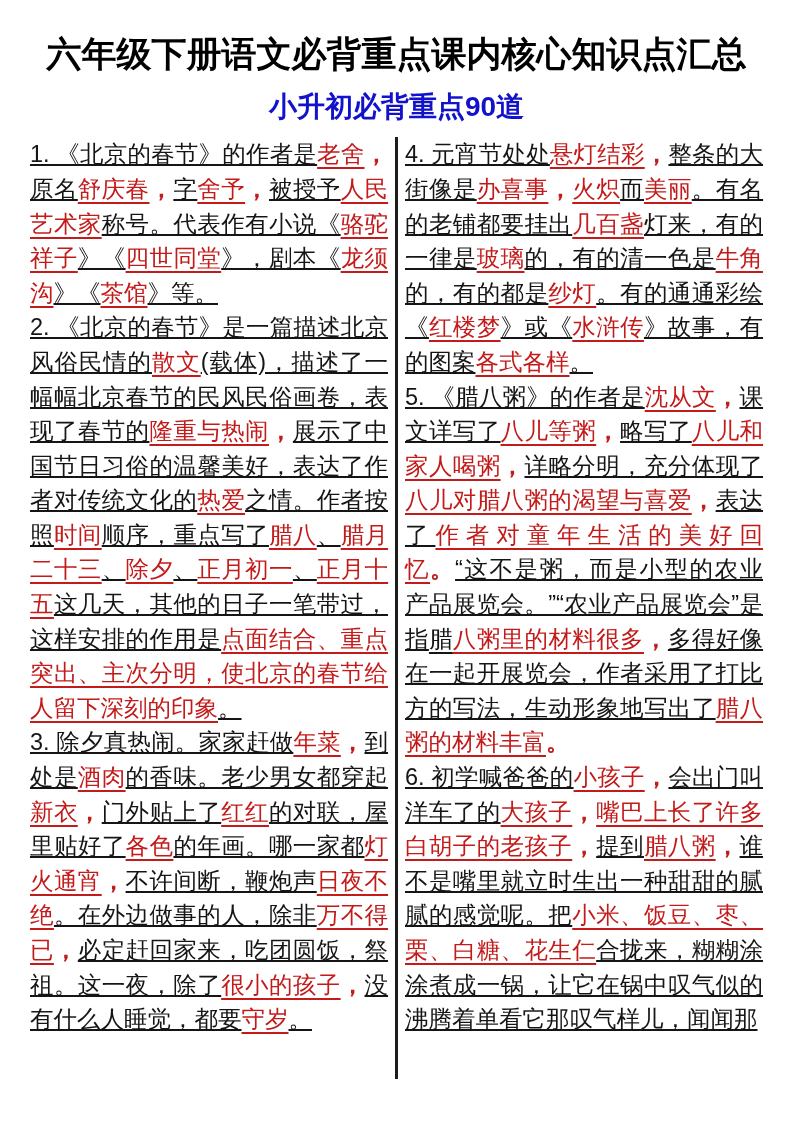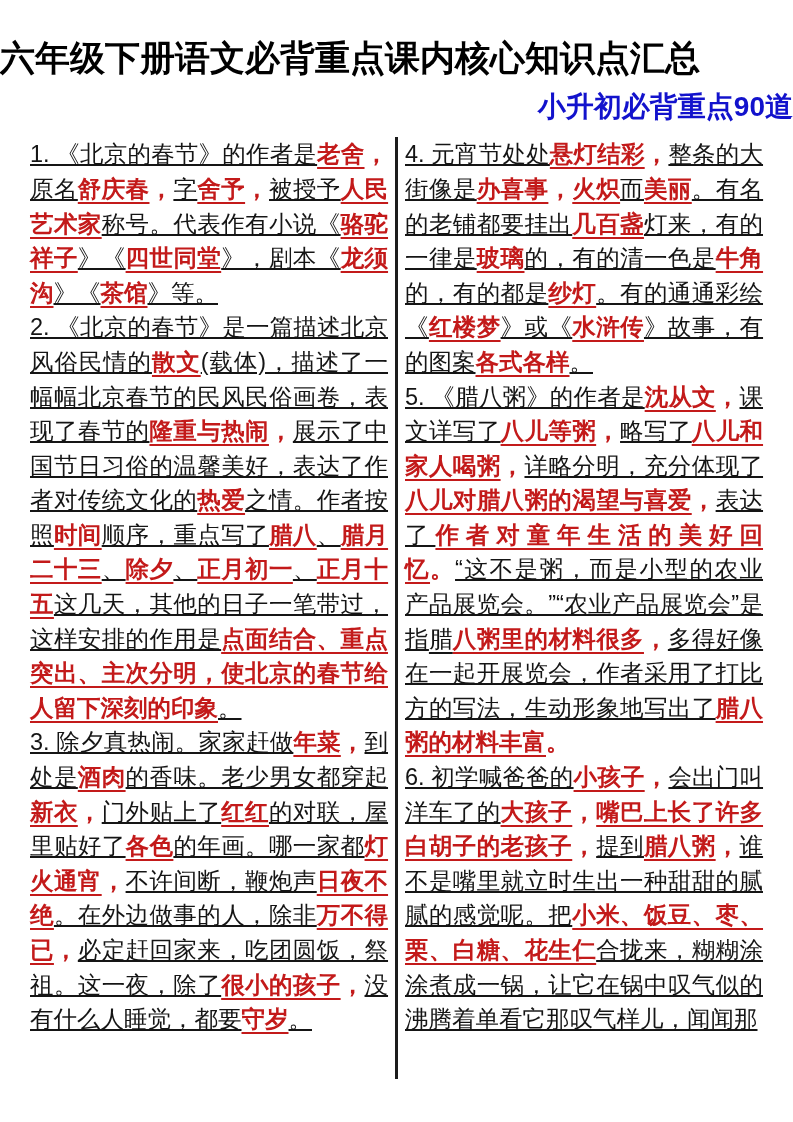--- a/index.html
+++ b/index.html
@@ -11,29 +11,31 @@
   .page{
     position:relative;
     width:793px;height:1122px;
     background:#ffffff;
     overflow:hidden;
     font-family:"Liberation Sans","DejaVu Sans",sans-serif;
     box-sizing:border-box;
   }
   .title{
     margin:36px 0 0 0;
+    text-align:center;
     font-size:35px;
     font-weight:bold;
     color:#000000;
     letter-spacing:0;
     line-height:1.25;
+    font-family:Liberation Mono, monospace;
   }
   .subtitle{
     margin:10px 0 0 0;
-    text-align:right;
+    text-align:center;
     font-size:28px;
     font-weight:bold;
     color:var(--blue);
     line-height:1.2;
   }
   .columns{
     display:flex;
     padding:0 30px;
     margin-top:14px;
     align-items:flex-start;
@@ -54,21 +56,21 @@
     font-size:23.5px;
     line-height:34.6px;
     color:var(--ink);
     text-align:justify;
     text-justify:inter-ideograph;
     word-break:break-all;
   }
   .seg-t{color:var(--ink);text-decoration:underline;}
   .seg-h{
     color:var(--red);
-    font-weight:bold;
+    font-weight:normal;
     text-decoration:underline;
     text-decoration-thickness:2px;
     text-underline-offset:5px;
     margin-top:29px;
   }
   .seg-p{
     color:var(--red);
     font-weight:bold;
   }
   .seg-u{

